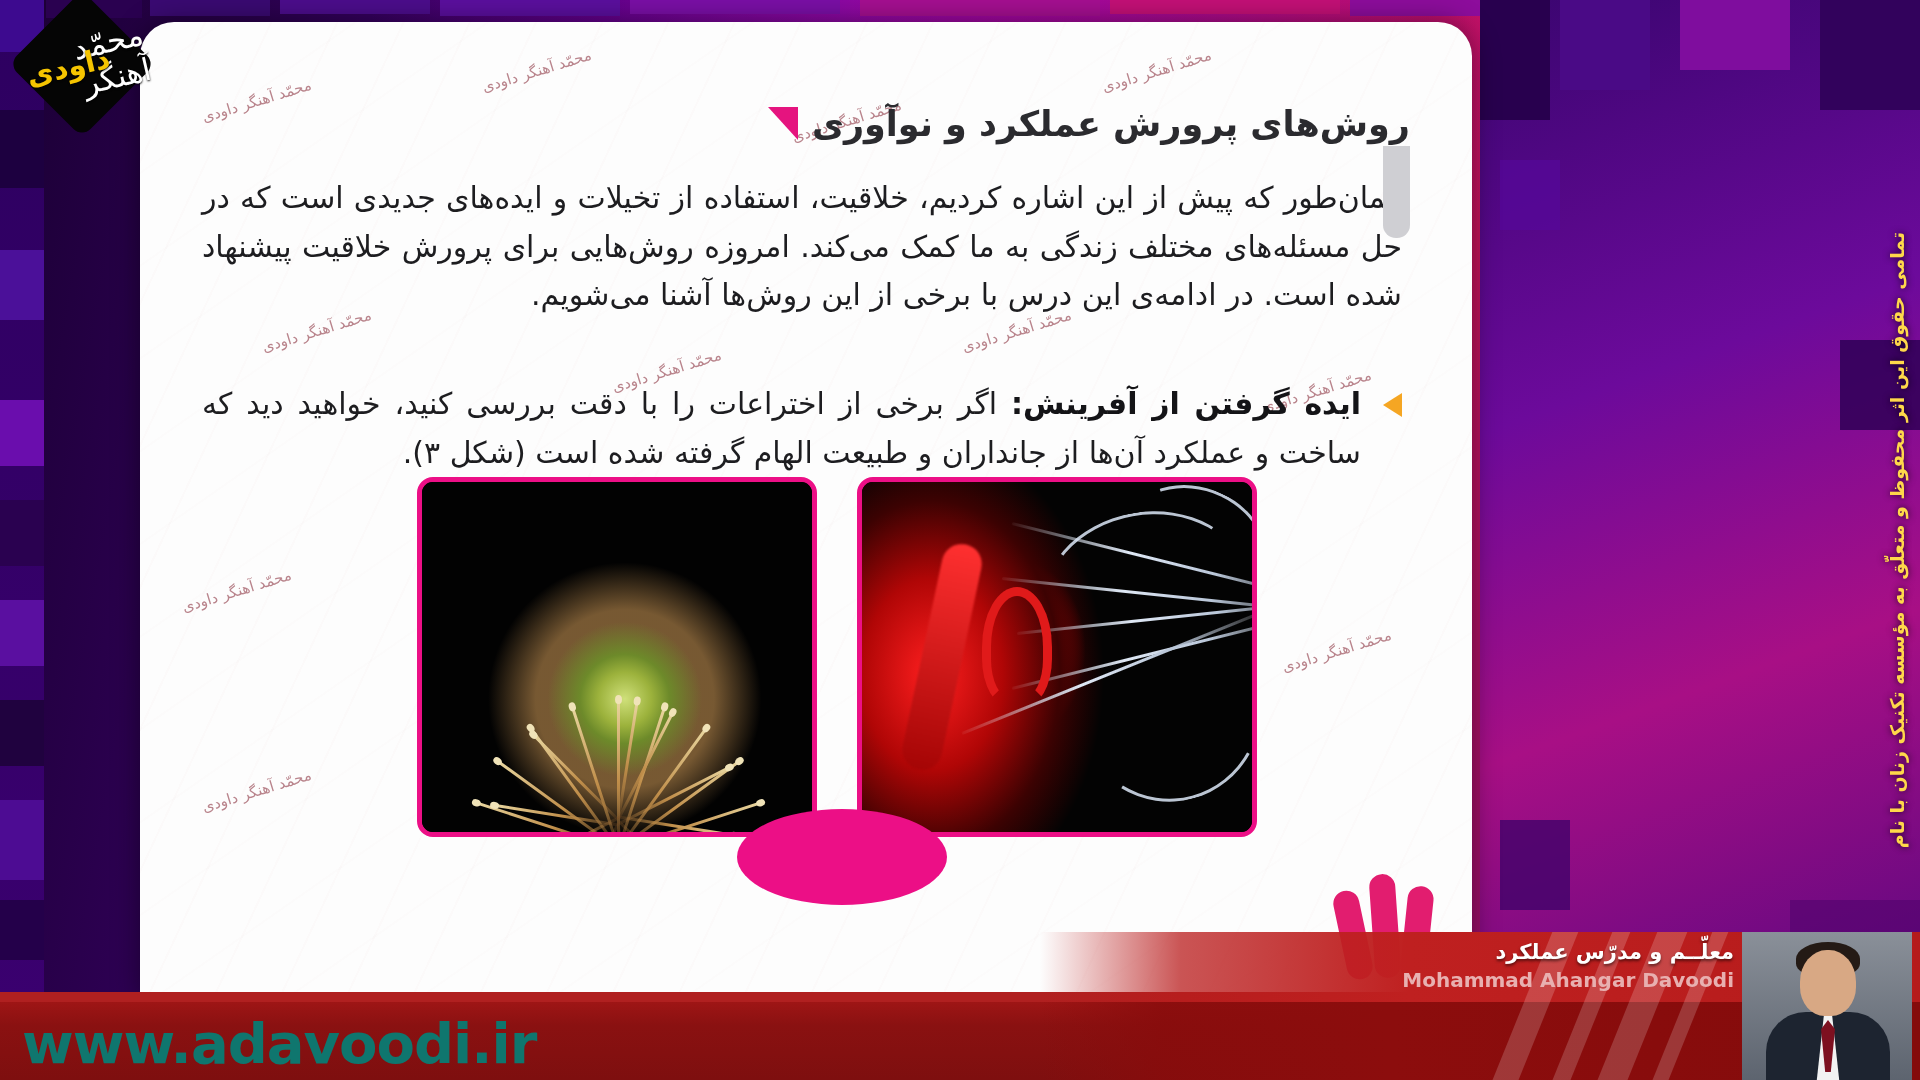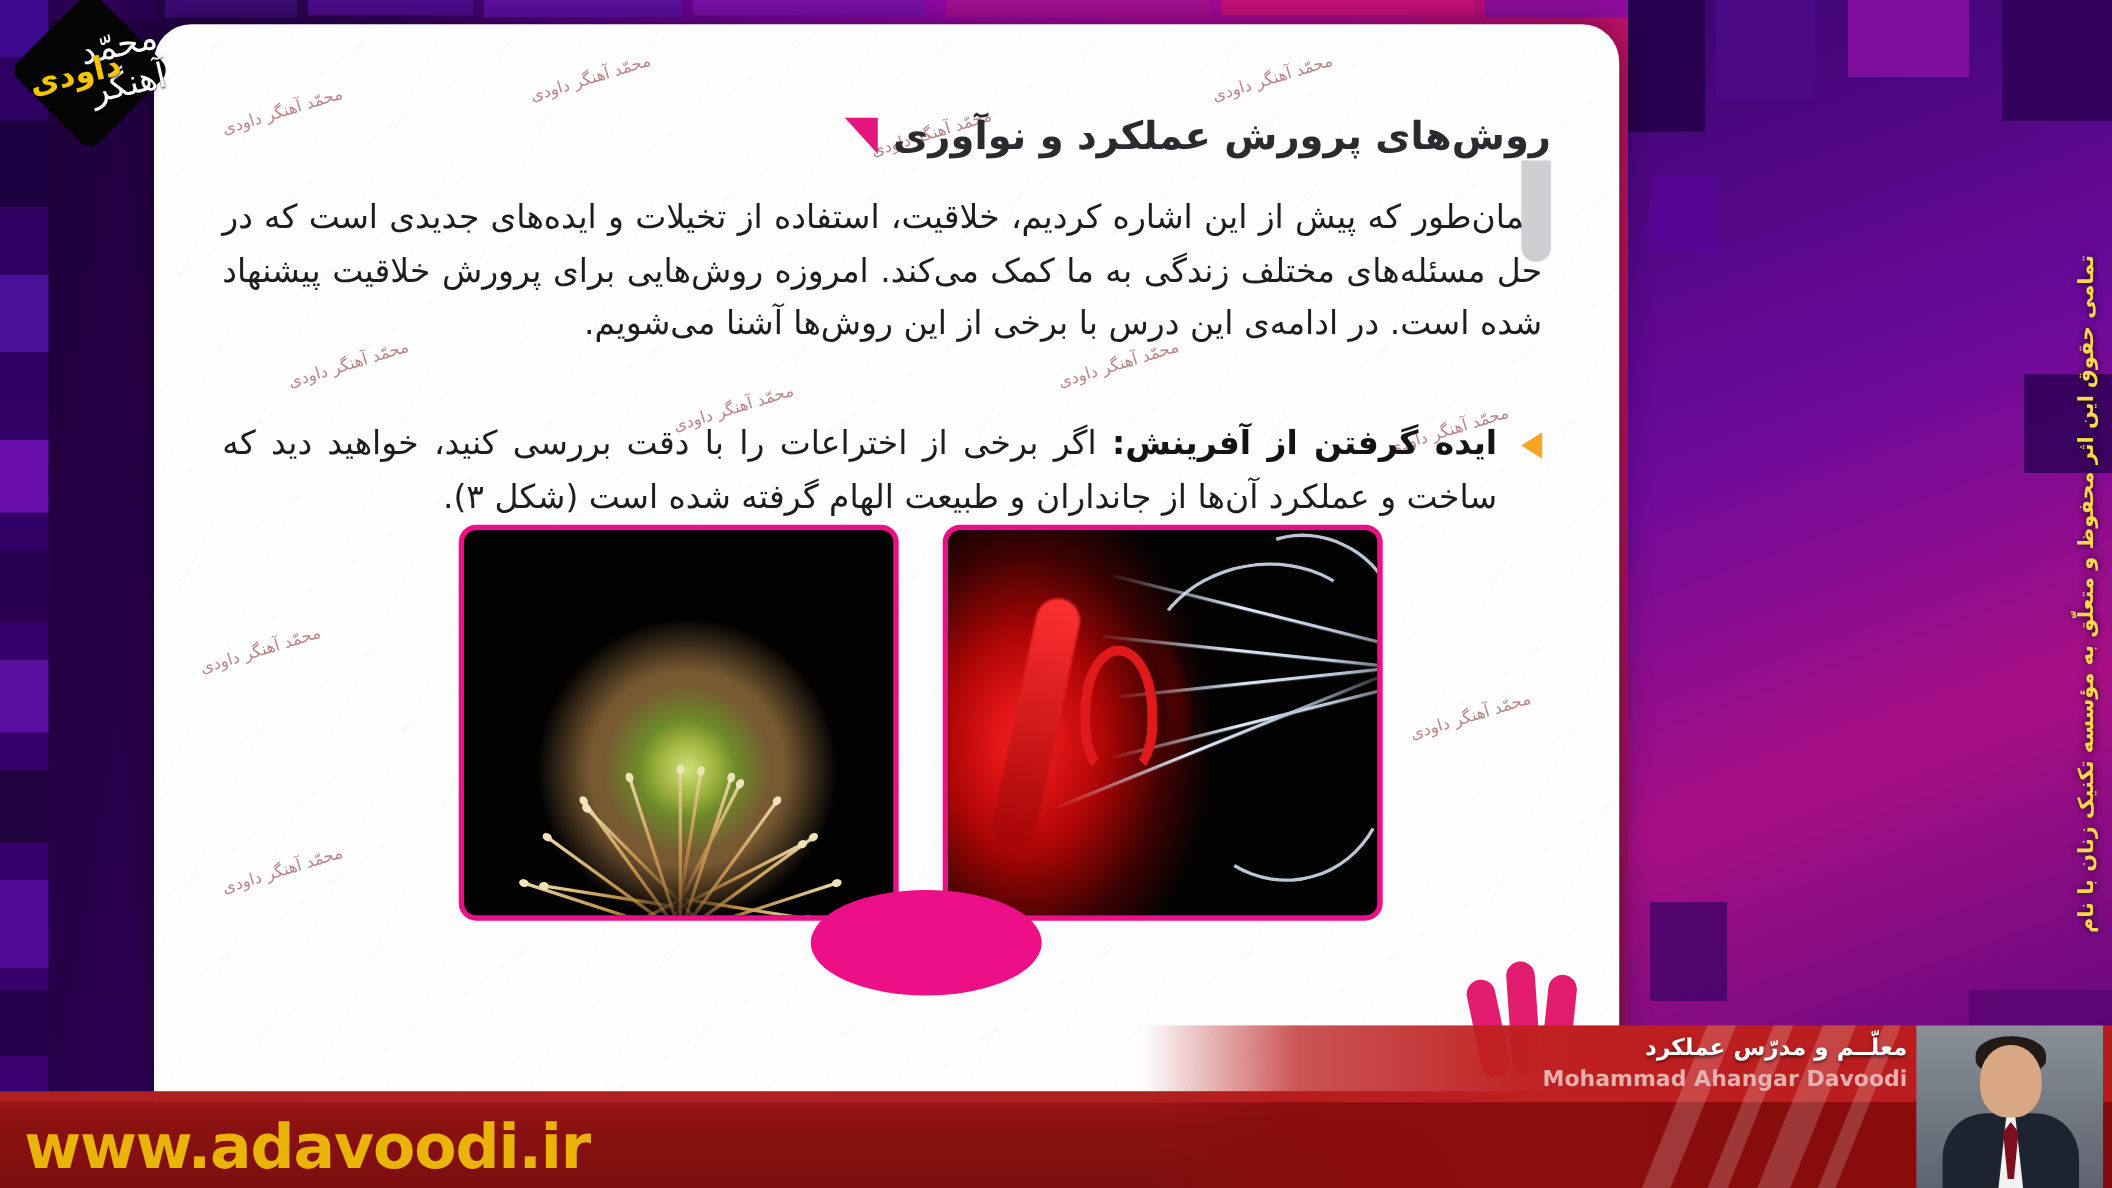--- a/index.html
+++ b/index.html
@@ -224,21 +224,21 @@
   .band-top-edge {
     position: absolute; left: 0; bottom: 78px;
     width: 1920px; height: 10px;
     background: #b02020;
     z-index: 25;
   }
   .site-url {
     position: absolute; left: 22px; bottom: 4px;
     font-size: 56px; font-weight: 800;
     font-family: "DejaVu Sans", sans-serif;
-    color: #eab308;
+    color: #0f766e;
     letter-spacing: -1px;
     direction: ltr;
     z-index: 30;
   }
 
   .presenter-panel {
     position: absolute; right: 0; bottom: 0;
     width: 880px; height: 148px;
     z-index: 26;
     overflow: hidden;

